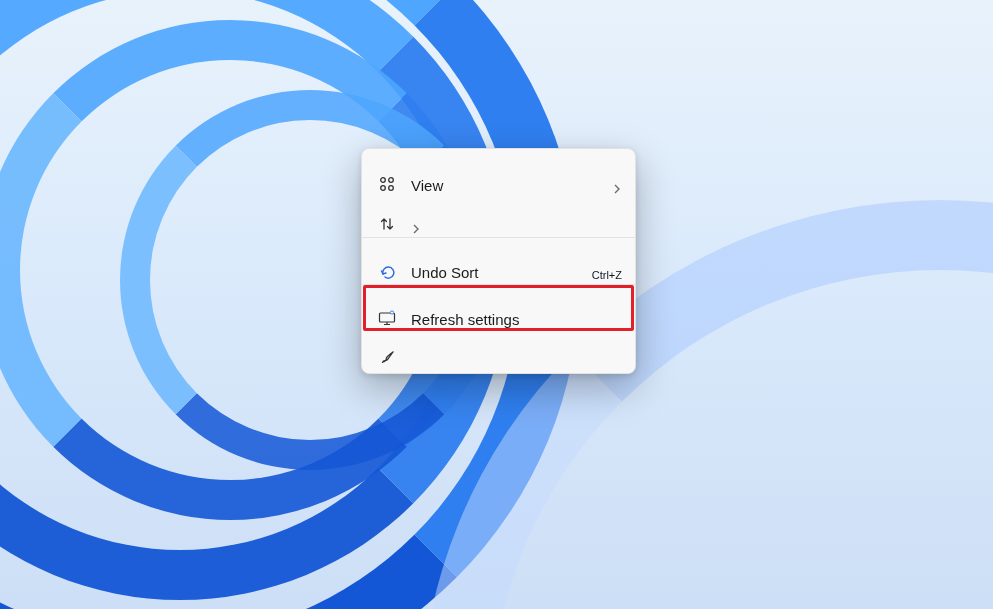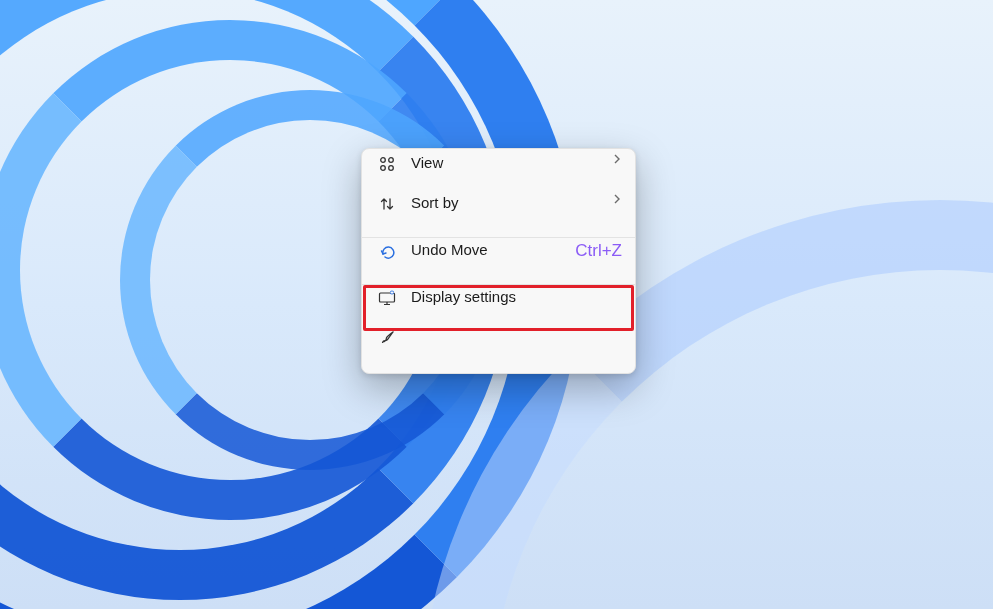--- a/index.html
+++ b/index.html
@@ -40,41 +40,41 @@
     width: 275px;
     background: #f8f8f8;
     border: 1px solid #e2e2e2;
     border-radius: 8px;
     box-shadow: 0 14px 38px rgba(0,0,0,.28), 0 2px 6px rgba(0,0,0,.12);
     padding: 5px;
     box-sizing: border-box;
   }
   .menu-item {
     display: flex;
-    align-items: flex-start;
+    align-items: flex-end;
     height: 40px;
     padding: 0 8px 0 10px;
     border-radius: 4px;
     position: relative;
   }
   .menu-item .icon {
     width: 20px;
     height: 20px;
     margin-right: 14px;
     display: flex;
     align-items: center;
     justify-content: center;
     color: #333;
   }
   .menu-item .label {
     flex: 1;
   }
   .menu-item .hint {
-    color: #8b5cf6;
-    font-size: 17px;
+    color: #0f172a;
+    font-size: 11px;
   }
   .menu-item .chevron {
     color: #6c6c6c;
   }
   .separator {
     height: 1px;
     background: #e3e3e3;
     margin: 3px -5px;
   }
   .highlight-box {
@@ -117,56 +117,55 @@
     </span>
   </div>
 
   <div class="menu-item">
     <span class="icon">
       <svg width="16" height="16" viewBox="0 0 16 16" fill="none" stroke="#333" stroke-width="1.3" stroke-linecap="round">
         <path d="M5 3v10M5 3l-2.5 2.5M5 3l2.5 2.5"></path>
         <path d="M11 13V3M11 13l-2.5-2.5M11 13l2.5-2.5"></path>
       </svg>
     </span>
-    <span class="label">Sort by</span>
     <span class="chevron">
       <svg width="10" height="10" viewBox="0 0 10 10">
           <path d="M3 1l4 4-4 4" fill="none" stroke="#6c6c6c" stroke-width="1.4"></path>
         </svg>
     </span>
   </div>
 
 
   <div class="separator"></div>
 
   <div class="menu-item">
     <span class="icon">
       <svg width="16" height="16" viewBox="0 0 16 16" fill="none" stroke="#2a6fe0" stroke-width="1.5" stroke-linecap="round">
         <path d="M4 11a5.5 5.5 0 1 1 2 3"></path>
         <path d="M4 11l-1.5-3M4 11l3-1"></path>
       </svg>
     </span>
-    <span class="label">Undo Move</span>
+    <span class="label">Undo Sort</span>
     <span class="hint">Ctrl+Z</span>
   </div>
 
 
   <div class="separator"></div>
 
   <div style="position:relative;">
     <div class="menu-item">
       <span class="icon">
         <svg width="18" height="16" viewBox="0 0 18 16" fill="none" stroke="#333" stroke-width="1.2">
           <rect x="1.5" y="3" width="15" height="9" rx="1"></rect>
           <path d="M6 14.5h6M9 12v2.5"></path>
           <circle cx="14" cy="2.5" r="2" fill="#2a6fe0" stroke="none"></circle>
           <path d="M14 1v3M12.5 2.5h3" stroke="#fff" stroke-width="0.9"></path>
         </svg>
       </span>
-      <span class="label">Display settings</span>
+      <span class="label">Refresh settings</span>
     </div>
     <div class="highlight-box" style="top:-3px;bottom:-3px;"></div>
   </div>
 
   <div class="menu-item">
     <span class="icon">
       <svg width="16" height="16" viewBox="0 0 16 16" fill="none" stroke="#333" stroke-width="1.2" stroke-linecap="round">
         <path d="M3.5 12.5c1-3 3-1 4.5-2.5S13 3 14 2s-4.5 3.5-6 5-0 3.5-2.5 4.5c-1 .4-2 .5-2 1"></path>
       </svg>
     </span>

